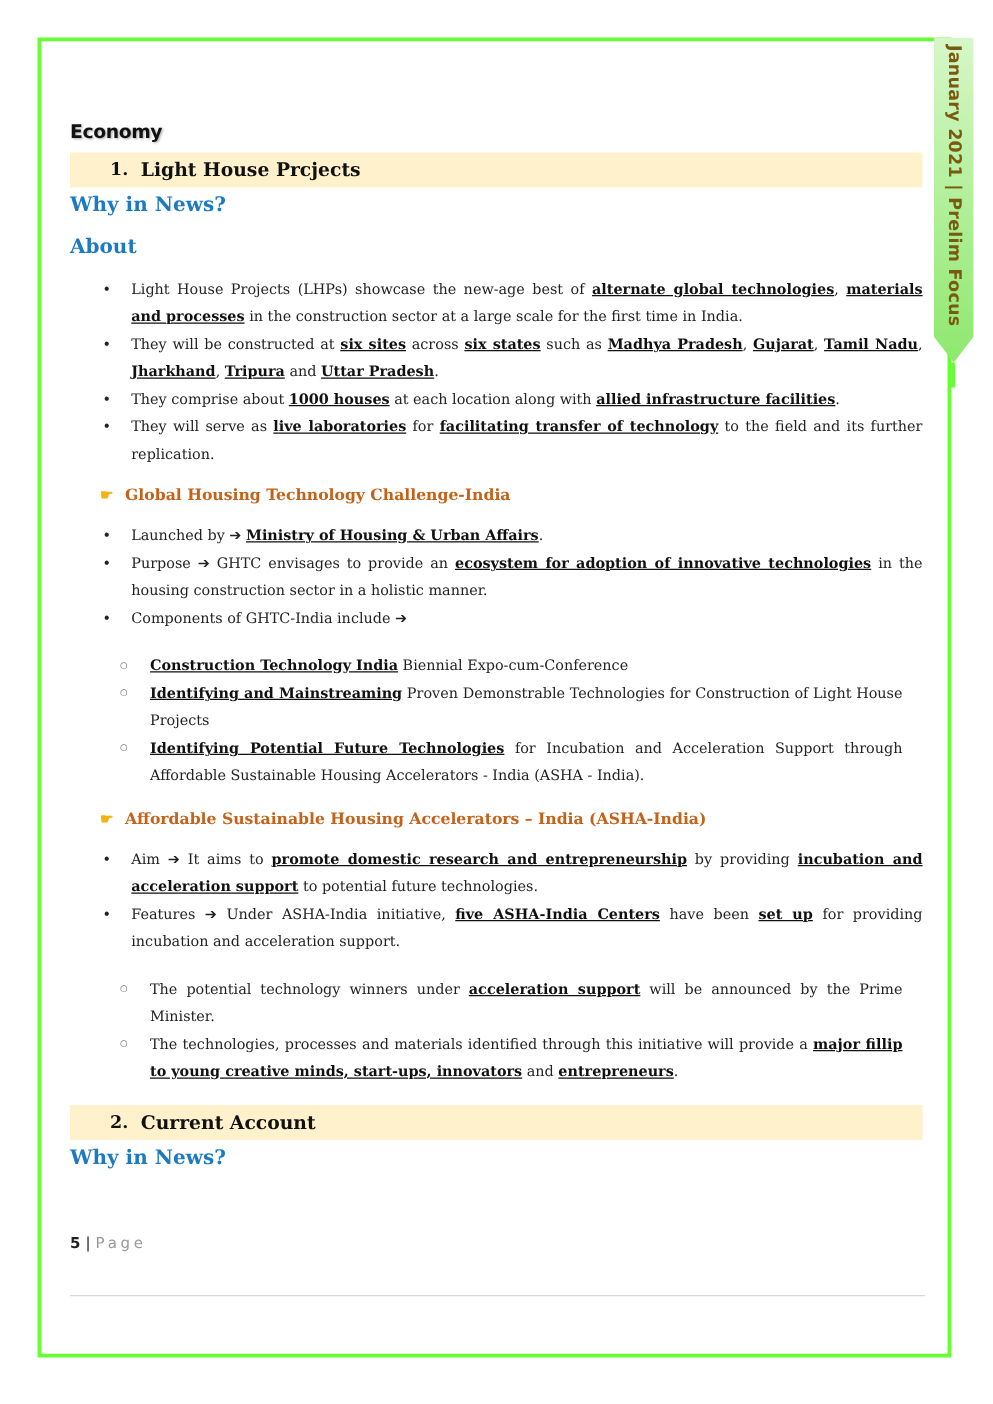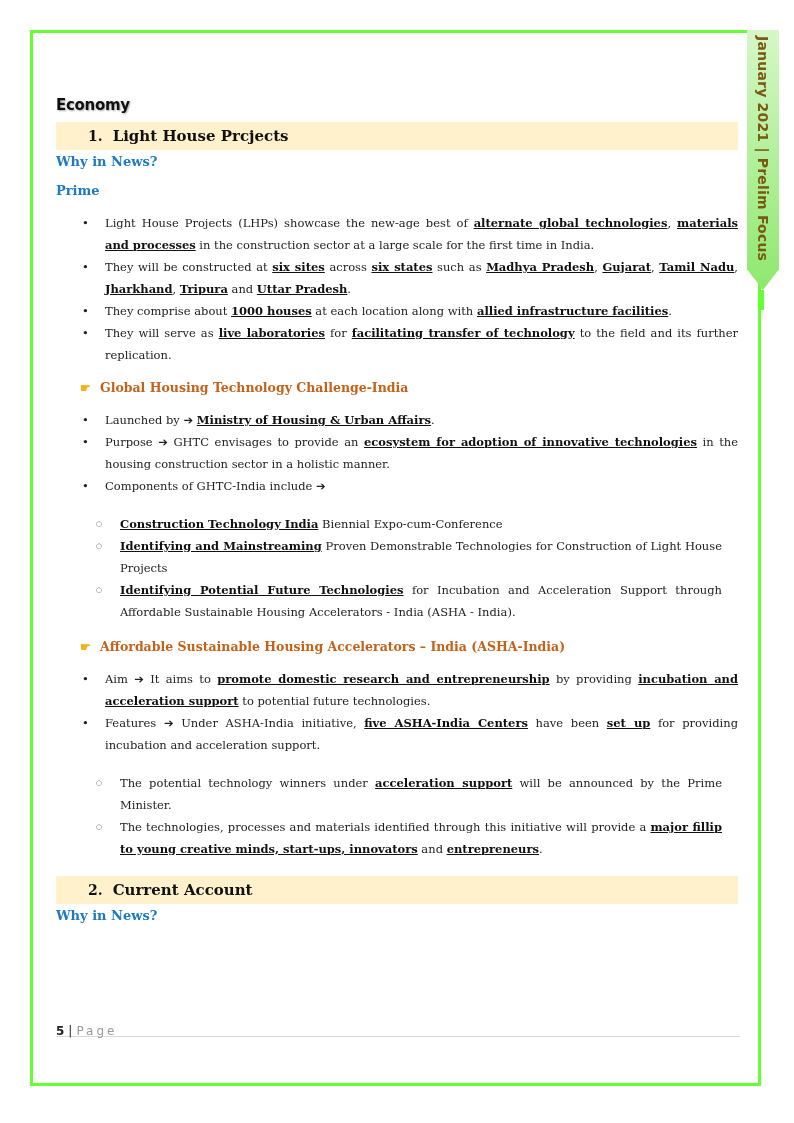--- a/index.html
+++ b/index.html
@@ -14,35 +14,35 @@
     .side-tab-text { position: absolute; left: 747px; top: 36px; width: 32px; height: 230px;
                      writing-mode: vertical-rl; font-family: "DejaVu Sans", sans-serif;
                      font-weight: bold; font-size: 14px; color: #7a5a10; display: flex;
                      align-items: center; justify-content: flex-start; letter-spacing: 0.2px; }
     .content { position: absolute; left: 56px; top: 96px; width: 682px; }
     .page-title { font-family: "DejaVu Sans", sans-serif; font-weight: bold; font-size: 15px;
                   color: #111; text-shadow: 1px 1px 2px #aaa; margin: 0 0 8px 0; letter-spacing: -0.3px; }
     .section-head { background: #fff1cc; height: 28px; display: flex; align-items: center;
                     font-weight: bold; font-size: 15px; color: #111; padding-left: 32px; }
     .section-head .num { margin-right: 10px; font-size: 14px; }
-    .sub-blue { color: #1c7ac2; font-weight: bold; font-size: 13px; margin: 4px 0 6px 0; }
+    .sub-blue { color: #1c7ac2; font-weight: bold; font-size: 16px; margin: 4px 0 6px 0; }
     .sub-orange { color: #c4621a; font-weight: bold; font-size: 12.5px; margin: 14px 0 14px 24px;
                   display: flex; align-items: center; }
     .hand { display: inline-block; width: 16px; margin-right: 4px; font-size: 12px; color: #f3b312; }
     ul.bul { list-style: none; margin: 0; padding: 0; }
     ul.bul > li { position: relative; padding-left: 49px; font-size: 11.5px; line-height: 22px;
                   text-align: justify; color: #222; }
     ul.bul > li::before { content: "•"; position: absolute; left: 26px; top: 0; color: #222; }
     ul.bul.blue > li::before { color: #1c7ac2; }
     ul.sub { list-style: none; margin: 16px; padding: 0; }
     ul.sub > li { position: relative; padding-left: 48px; font-size: 11.5px; line-height: 22px; text-align: justify; }
     ul.sub > li::before { content: "○"; position: absolute; left: 24px; top: 0; font-size: 7px; color: #555; }
     b.u { text-decoration: underline; font-weight: bold; color: #111; }
     .footer-line { position: absolute; left: 56px; top: 1036px; width: 684px; height: 1px; background: #d9d9d9; }
-    .footer { position: absolute; left: 56px; top: 1024px; font-family: "DejaVu Sans", sans-serif; font-size: 12px; }
+    .footer { position: absolute; left: 56px; top: 987px; font-family: "DejaVu Sans", sans-serif; font-size: 12px; }
     .footer .pn { font-weight: bold; color: #222; }
     .footer .sep { color: #222; margin: 0 4px; }
     .footer .pl { color: #999; letter-spacing: 3px; }
   </style>
 </head>
 <body>
 
 <div class="frame"></div>
 <div class="side-tab"></div>
 <div class="side-tab-stem"></div>
@@ -50,21 +50,21 @@
 
 <div class="content">
   <h1 class="page-title">Economy</h1>
 
   <div class="section-head">
     <span class="num">1.</span>
     <span>Light House Prcjects</span>
   </div>
   <div class="sub-blue">Why in News?</div>
 
-  <div class="sub-blue" style="margin-top:14px;margin-bottom:14px;">Prime</div>
+  <div class="sub-blue" style="margin-top:14px;margin-bottom:14px;">About</div>
   <ul class="bul" id="about-list">
       <li>Light House Projects (LHPs) showcase the new-age best of <b class="u">alternate global technologies</b>, <b class="u">materials and processes</b> in the construction sector at a large scale for the first time in India.</li>
       <li>They will be constructed at <b class="u">six sites</b> across <b class="u">six states</b> such as <b class="u">Madhya Pradesh</b>, <b class="u">Gujarat</b>, <b class="u">Tamil Nadu</b>, <b class="u">Jharkhand</b>, <b class="u">Tripura</b> and <b class="u">Uttar Pradesh</b>.</li>
       <li>They comprise about <b class="u">1000 houses</b> at each location along with <b class="u">allied infrastructure facilities</b>.</li>
       <li>They will serve as <b class="u">live laboratories</b> for <b class="u">facilitating transfer of technology</b> to the field and its further replication.</li>
     </ul>
 
   <div class="sub-orange">
     <span class="hand">☛</span>
     <span>Global Housing Technology Challenge-India</span>

